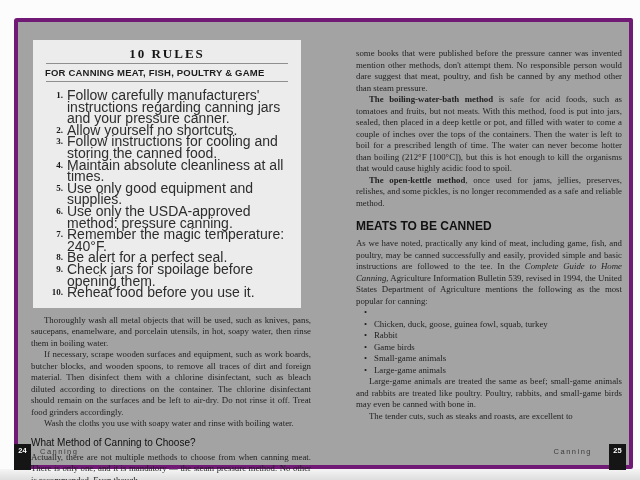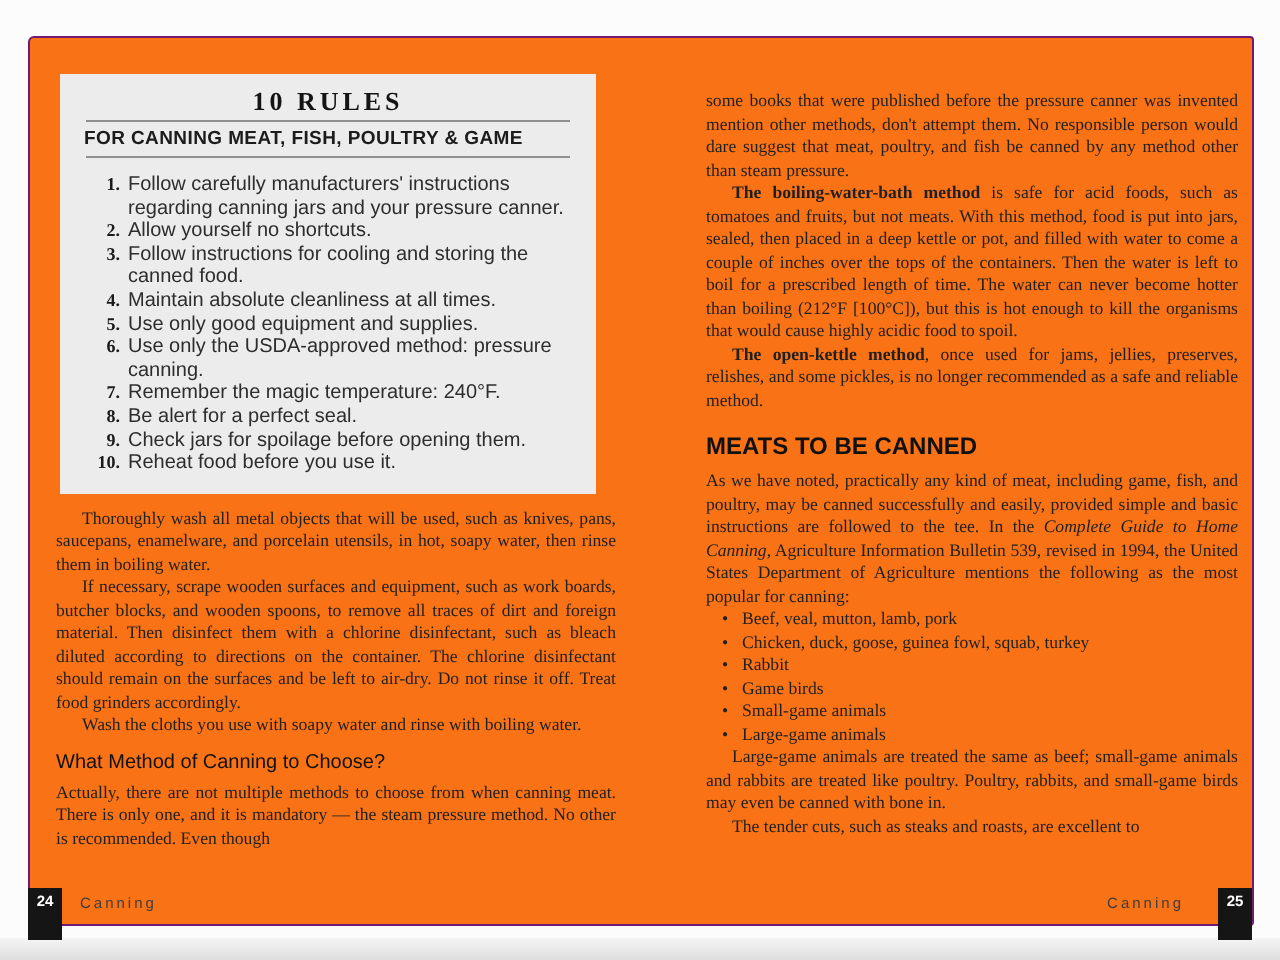--- a/index.html
+++ b/index.html
@@ -7,42 +7,42 @@
     width:640px; height:480px; position:relative; overflow:hidden;
     background:#fcfcfc;
     font-family:"Liberation Serif", serif;
   }
   .bottom-shade {
     position:absolute; left:0; top:469px; width:640px; height:11px;
     background:linear-gradient(#f5f5f5,#dedede);
   }
   .spread {
     position:absolute; left:14px; top:18px; width:611px; height:443px;
-    background:#f97316; border:1px solid #701a75; border-radius:3px 2px 2px 3px;
+    background:#a3a3a3; border:4px solid #701a75; border-radius:3px 2px 2px 3px;
   }
   
   .left-col { position:absolute; left:28px; top:36px; width:280px; }
   .rules-box { background:#ececec; width:244px; padding:6px 12px 9px 12px; margin-left:2px; }
   .rules-title {
     font-family:"Liberation Serif", serif; font-weight:bold; font-size:13px;
     letter-spacing:2px; text-align:center; color:#141414; line-height:15px;
   }
   .rule-divider { border:0; border-top:1px solid #8f8f8f; margin:2px 1px 3px 1px; }
   .rules-subtitle {
     font-family:"Liberation Sans", sans-serif; font-weight:bold; font-size:9.5px;
     color:#1c1c1c; line-height:12px; letter-spacing:0.2px;
   }
   .rules-list { margin-top:8px; }
   .rule { display:flex; }
   .rule-num {
     flex:none; width:18px; text-align:right; padding-right:4px;
     font-family:"Liberation Serif", serif; font-weight:bold; font-size:9px; line-height:11.6px; color:#1a1a1a;
   }
   .rule-text {
-    font-family:"Liberation Sans", sans-serif; font-size:10px; line-height:11.6px; color:#2d2d2d;
+    font-family:"Liberation Sans", sans-serif; font-size:14px; line-height:11.6px; color:#2d2d2d;
   }
   .para {
     font-size:8.8px; line-height:11.5px; text-align:justify; color:#1f1f1f; margin:0;
   }
   .indent { text-indent:13px; }
   .left-col .para-block { margin-top:7px; }
   .subhead-left {
     font-family:"Liberation Sans", sans-serif; font-weight:normal; font-size:10px;
     color:#111; margin:7px 0 3px 0; line-height:12px;
   }
@@ -141,21 +141,20 @@
 
   <div class="right-col" style="position:absolute; left:338px; top:26px; width:266px;">
     <p class="para">some books that were published before the pressure canner was invented mention other methods, don't attempt them. No responsible person would dare suggest that meat, poultry, and fish be canned by any method other than steam pressure.</p>
     <p class="para indent"><span class="lead-bold">The boiling-water-bath method</span><span> is safe for acid foods, such as tomatoes and fruits, but not meats. With this method, food is put into jars, sealed, then placed in a deep kettle or pot, and filled with water to come a couple of inches over the tops of the containers. Then the water is left to boil for a prescribed length of time. The water can never become hotter than boiling (212°F [100°C]), but this is hot enough to kill the organisms that would cause highly acidic food to spoil.</span></p>
     <p class="para indent"><span class="lead-bold">The open-kettle method</span><span>, once used for jams, jellies, preserves, relishes, and some pickles, is no longer recommended as a safe and reliable method.</span></p>
     <div class="meats-head">MEATS TO BE CANNED</div>
     <p class="para"><span>As we have noted, practically any kind of meat, including game, fish, and poultry, may be canned successfully and easily, provided simple and basic instructions are followed to the tee. In the </span><span class="ital">Complete Guide to Home Canning</span><span>, Agriculture Information Bulletin 539, revised in 1994, the United States Department of Agriculture mentions the following as the most popular for canning:</span></p>
     <div class="bullets">
       <div class="bullet">
           <span class="bullet-glyph">•</span>
-          <span>Beef, veal, mutton, lamb, pork</span>
         </div>
       <div class="bullet">
           <span class="bullet-glyph">•</span>
           <span>Chicken, duck, goose, guinea fowl, squab, turkey</span>
         </div>
       <div class="bullet">
           <span class="bullet-glyph">•</span>
           <span>Rabbit</span>
         </div>
       <div class="bullet">

